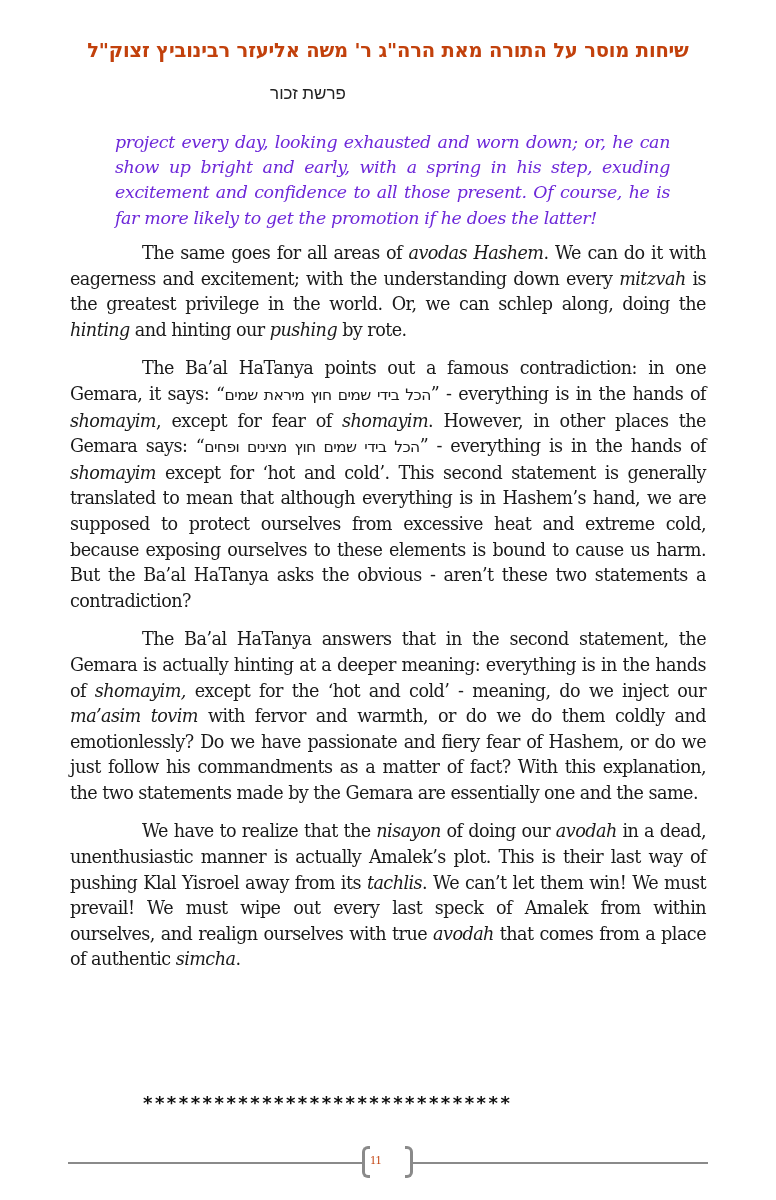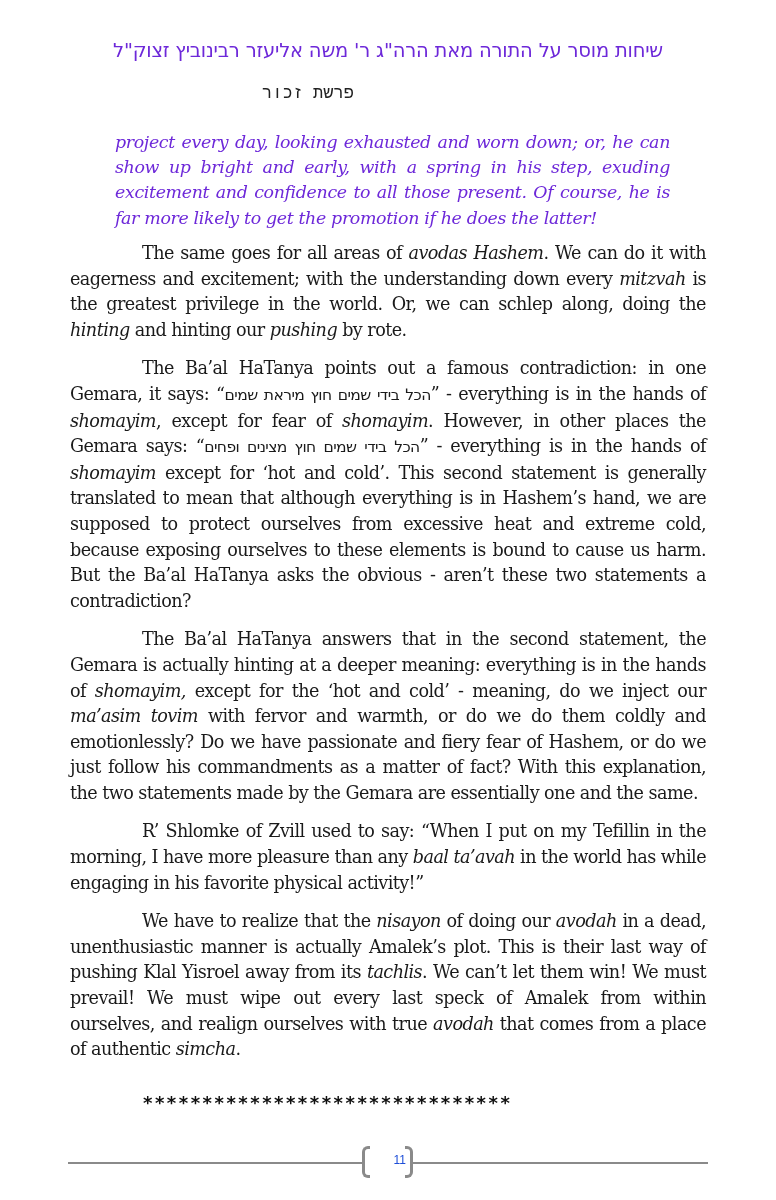--- a/index.html
+++ b/index.html
@@ -4,27 +4,27 @@
 <style>
   html, body { margin: 0; padding: 0; background: #ffffff; }
   body {
     width: 776px; height: 1200px; position: relative; overflow: hidden;
     font-family: "Liberation Serif", "DejaVu Serif", serif;
     color: #1a1a1a;
   }
   .header-title {
     position: absolute; left: 0; width: 776px; top: 39px;
     text-align: center; direction: rtl;
-    font-family: "DejaVu Sans", sans-serif; font-weight: normal;
-    font-size: 19.5px; letter-spacing: -0.2px; color: #6d28d9;
+    font-family: "DejaVu Sans", sans-serif; font-weight: bold;
+    font-size: 19.5px; letter-spacing: -0.2px; color: #c2410c;
   }
   .header-sub {
     position: absolute; left: 0; width: 616px; top: 84px;
     text-align: center; direction: rtl;
-    font-family: Liberation Mono, monospace;
+    font-family: Liberation Sans, sans-serif;
     font-size: 17px; color: #222;
   }
   .quote {
     position: absolute; left: 115px; width: 555px; top: 130px;
     font-family: "DejaVu Serif", serif; font-style: italic;
     font-size: 17.4px; line-height: 25.2px; text-align: justify;
     letter-spacing: -0.35px; color: #6d28d9;
   }
   .body-text {
     position: absolute; left: 70px; width: 636px; top: 241px;
@@ -49,39 +49,38 @@
     position: absolute; left: 412px; top: 1162px; width: 296px; height: 2px; background: #8a8a8a;
   }
   .bracket {
     position: absolute; top: 1146px; width: 8px; height: 32px;
     border: 3px solid #8a8a8a; box-sizing: border-box;
   }
   .bracket.left { left: 362px; border-right: none; border-radius: 6px 0 0 6px; }
   .bracket.right { left: 405px; border-left: none; border-radius: 0 6px 6px 0; }
   .page-num {
     position: absolute; left: 370px; width: 36px; top: 1153px;
-    text-align: right; font-family: Liberation Sans, sans-serif; font-size: 12px; color: #1d4ed8;
+    text-align: left; font-family: Liberation Serif, serif; font-size: 12px; color: #c2410c;
   }
 </style>
 </head>
 <body>
 
 <div class="header-title">שיחות מוסר על התורה מאת הרה"ג ר' משה אליעזר רבינוביץ זצוק"ל</div>
 <div class="header-sub">פרשת זכור</div>
 
 <div class="quote">project every day, looking exhausted and worn down; or, he can show up bright and early, with a spring in his step, exuding excitement and confidence to all those present. Of course, he is far more likely to get the promotion if he does the latter!</div>
 
 <div class="body-text">
   <p class="para"><span>The same goes for all areas of </span><i>avodas Hashem</i><span>. We can do it with eagerness and excitement; with the understanding down every </span><i>mitzvah</i><span> is the greatest privilege in the world. Or, we can schlep along, doing the </span><i>hinting</i><span> and hinting our </span><i>pushing</i><span> by rote.</span></p>
 
   <p class="para"><span>The Ba’al HaTanya points out a famous contradiction: in one Gemara, it says: “</span><span class="heb">הכל בידי שמים חוץ מיראת שמים</span><span>” - everything is in the hands of </span><i>shomayim</i><span>, except for fear of </span><i>shomayim</i><span>. However, in other places the Gemara says: “</span><span class="heb">הכל בידי שמים חוץ מצינים ופחים</span><span>” - everything is in the hands of </span><i>shomayim</i><span> except for ‘hot and cold’. This second statement is generally translated to mean that although everything is in Hashem’s hand, we are supposed to protect ourselves from excessive heat and extreme cold, because exposing ourselves to these elements is bound to cause us harm. But the Ba’al HaTanya asks the obvious - aren’t these two statements a contradiction?</span></p>
 
   <p class="para"><span>The Ba’al HaTanya answers that in the second statement, the Gemara is actually hinting at a deeper meaning: everything is in the hands of </span><i>shomayim,</i><span> except for the ‘hot and cold’ - meaning, do we inject our </span><i>ma’asim tovim</i><span> with fervor and warmth, or do we do them coldly and emotionlessly? Do we have passionate and fiery fear of Hashem, or do we just follow his commandments as a matter of fact? With this explanation, the two statements made by the Gemara are essentially one and the same.</span></p>
 
-  <p class="para"><span>R’ Shlomke of Zvill used to say: “When I put on my Tefillin in the morning, I have more pleasure than any </span><i>baal ta’avah</i><span> in the world has while engaging in his favorite physical activity!”</span></p>
 
   <p class="para"><span>We have to realize that the </span><i>nisayon</i><span> of doing our </span><i>avodah</i><span> in a dead, unenthusiastic manner is actually Amalek’s plot. This is their last way of pushing Klal Yisroel away from its </span><i>tachlis</i><span>. We can’t let them win! We must prevail! We must wipe out every last speck of Amalek from within ourselves, and realign ourselves with true </span><i>avodah</i><span> that comes from a place of authentic </span><i>simcha</i><span>.</span></p>
 </div>
 
 <div class="stars">*******************************</div>
 
 <div class="footer-line-left"></div>
 <div class="bracket left"></div>
 <div class="page-num">11</div>
 <div class="bracket right"></div>

